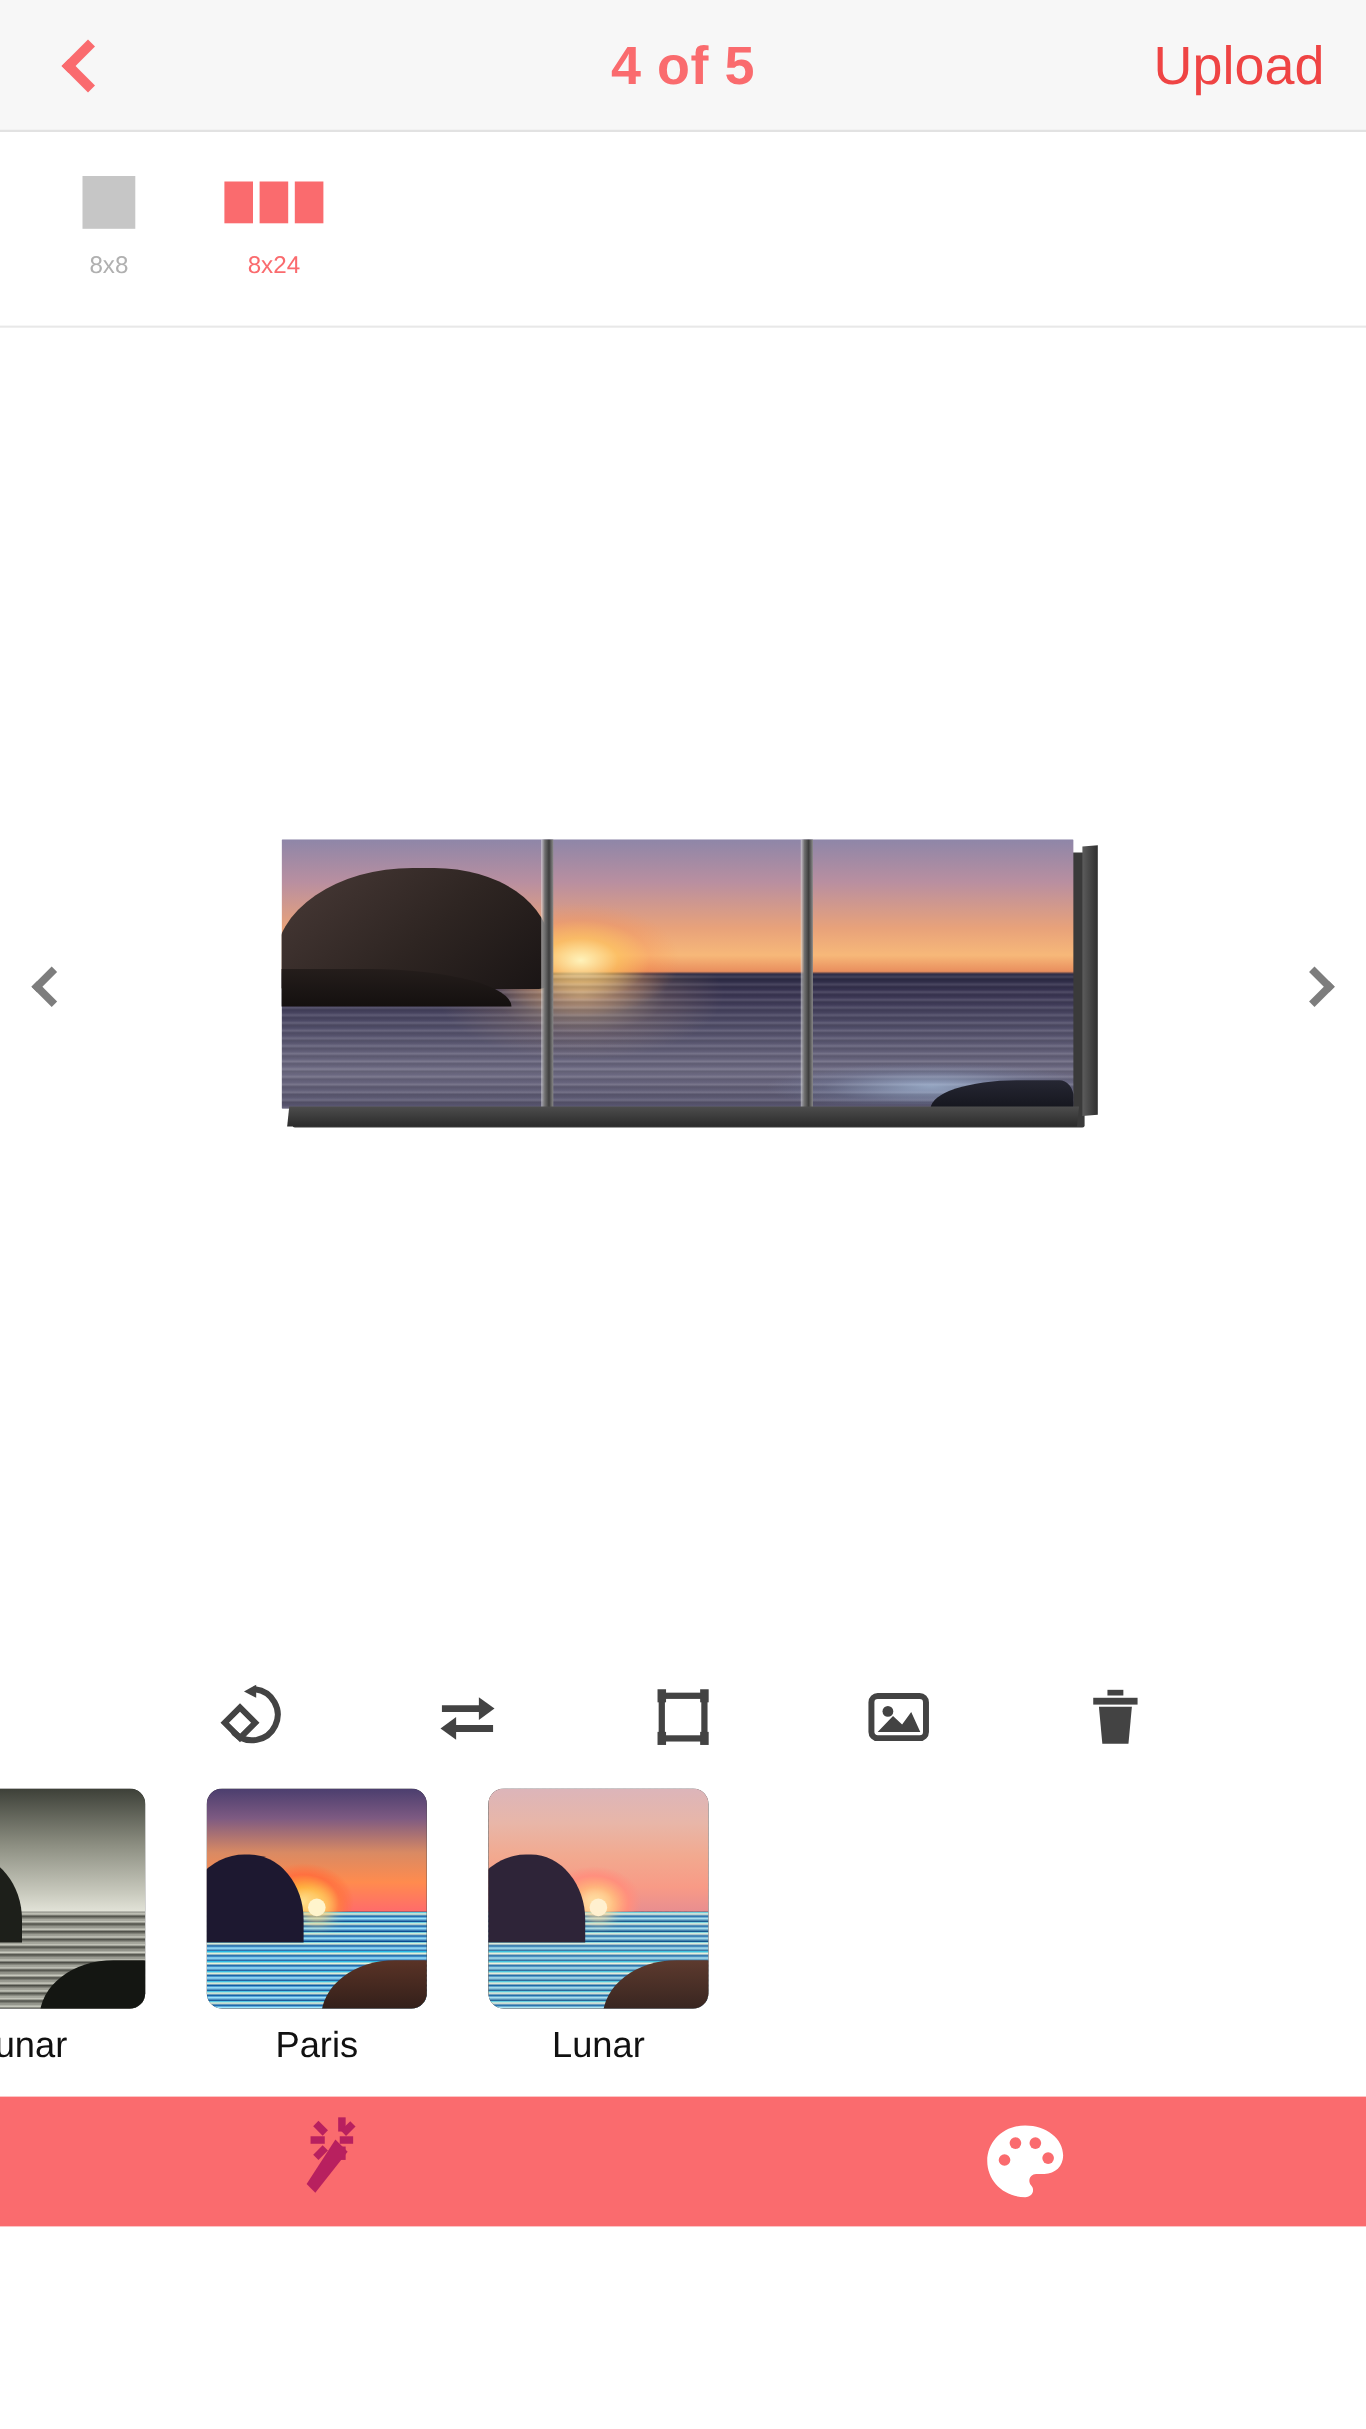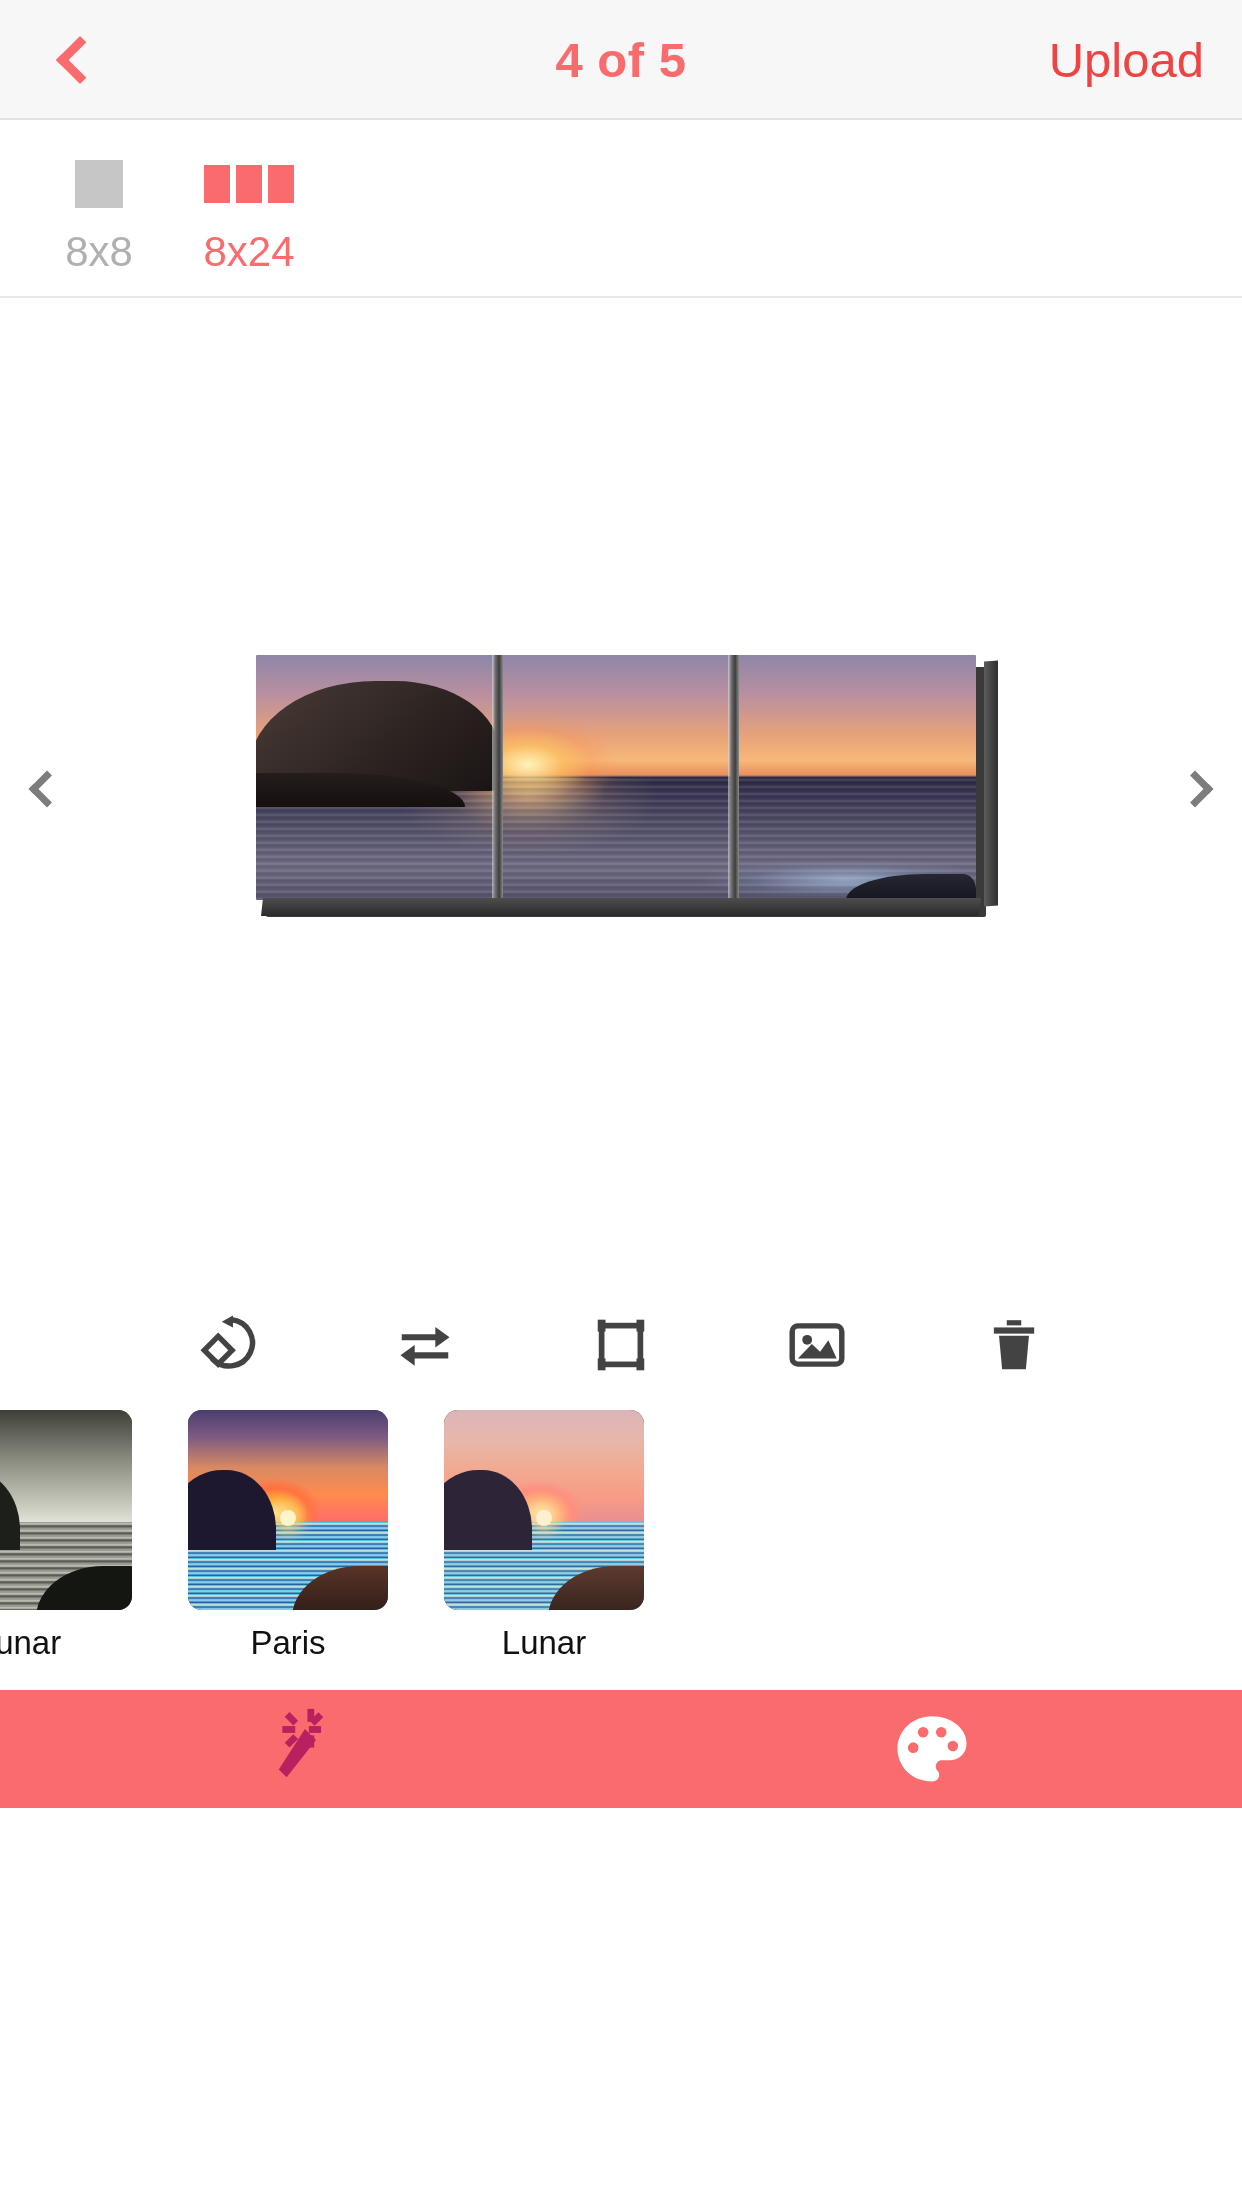--- a/index.html
+++ b/index.html
@@ -4,21 +4,21 @@
 <style>
   * { box-sizing: border-box; margin: 0; padding: 0; }
   html, body {
     width: 1242px; height: 2208px;
     background: #ffffff;
     font-family: "Liberation Sans", sans-serif;
     overflow: hidden;
   }
   .screen {
     position: relative;
-    width: 1242px; height: 1808px;
+    width: 1242px; height: 2024px;
     display: flex; flex-direction: column;
     background: #ffffff;
   }
 
   
   .header {
     position: relative;
     height: 120px; flex: 0 0 120px;
     background: #f7f7f7;
     border-bottom: 2px solid #e2e2e2;
@@ -63,21 +63,21 @@
     display: flex; flex-direction: column; align-items: center;
   }
   .size-glyph {
     height: 52px;
     display: flex; align-items: center; justify-content: center; gap: 6px;
   }
   .sq-single { width: 48px; height: 48px; background: #c6c6c6; }
   .sq-trip { width: 26px; height: 38px; background: #fa6b6e; }
   .size-label {
     margin-top: 18px;
-    font-size: 42px; color: #b0b0b0;
+    font-size: 22px; color: #b0b0b0;
   }
   .size-option.selected .size-label { color: #fa6b6e; }
 
   
   .stage {
     position: relative;
     flex: 1 1 auto;
     background: #ffffff;
     display: flex; align-items: center; justify-content: center;
   }

